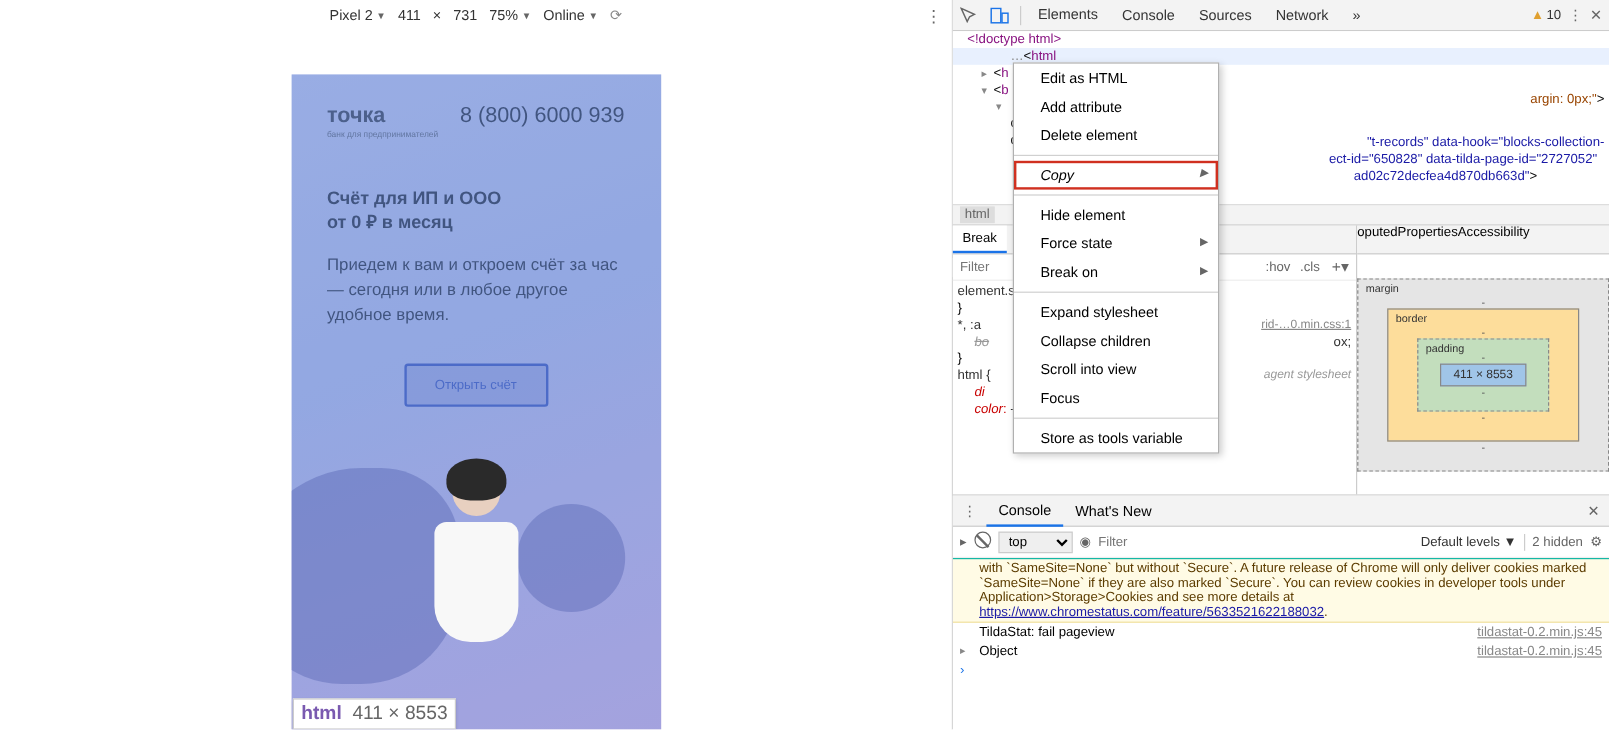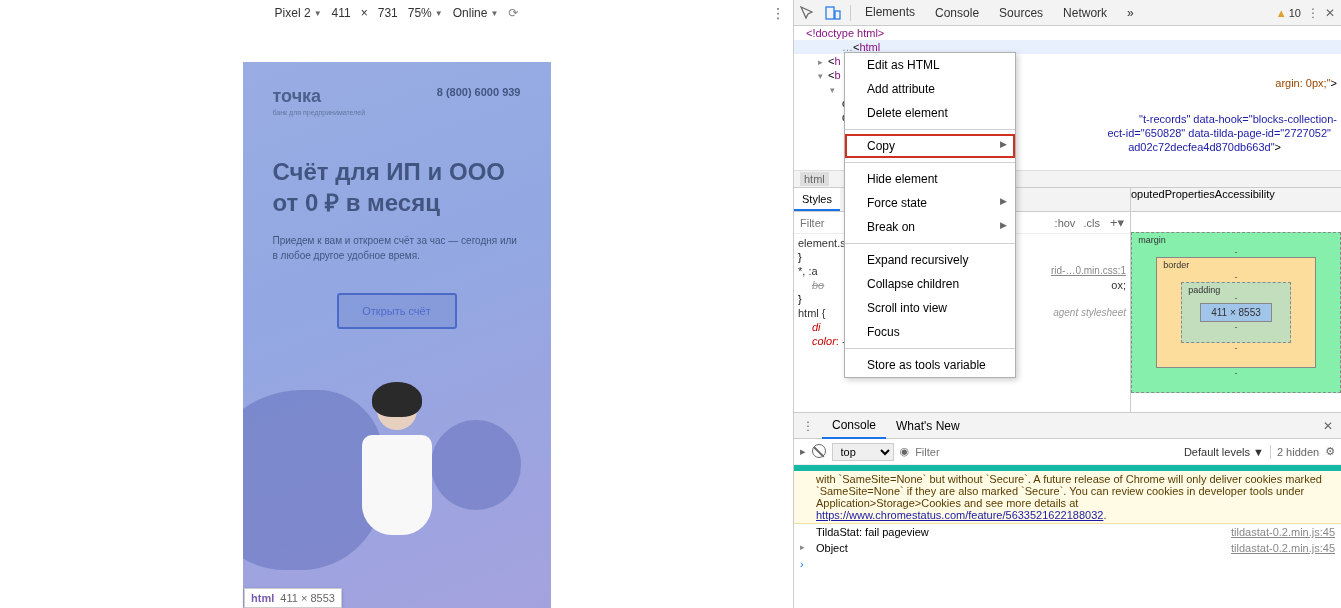--- a/index.html
+++ b/index.html
@@ -10,34 +10,34 @@
 .device-toolbar { height: 26px; display: flex; align-items: center; justify-content: center; gap: 10px; background: #fff; font-size: 12px; color: #333; position: relative; }
 .device-toolbar .item { display: flex; align-items: center; gap: 3px; }
 .dropdown-arrow { font-size: 8px; color: #666; }
 .more-btn { position: absolute; right: 8px; font-size: 14px; color: #666; }
 .device-viewport { flex: 1; background: #fff; display: flex; justify-content: center; overflow: hidden; position: relative; }
 .device-frame-wrap { padding-top: 36px; }
 .device-frame { width: 308px; height: 548px; background: linear-gradient(160deg, #a8b8e8 0%, #9fb0e5 40%, #b8a8e0 100%); position: relative; overflow: hidden; }
 .site-header { display: flex; justify-content: space-between; padding: 24px 30px 10px; }
 .site-logo { color: #3a4a6a; font-size: 18px; font-weight: bold; }
 .site-logo-sub { font-size: 7px; color: #5a6a8a; margin-top: 2px; }
-.site-phone { color: #2a3a5a; font-size: 11px; font-weight: 700; }
-.site-title { color: #2a3a5a; font-size: 24px; font-weight: bold; padding: 30px 30px 5px; line-height: 1.3; }
-.site-subtitle { color: #2a3a5a; font-size: 10px; padding: 10px 30px 20px; line-height: 1.5; }
+.site-phone { color: #2a3a5a; font-size: 18px; font-weight: 400; }
+.site-title { color: #2a3a5a; font-size: 15px; font-weight: bold; padding: 30px 30px 5px; line-height: 1.3; }
+.site-subtitle { color: #2a3a5a; font-size: 14px; padding: 10px 30px 20px; line-height: 1.5; }
 .site-button { margin: 10px auto; display: block; width: 120px; padding: 10px; background: rgba(100,120,200,0.3); border: 2px solid #3a5ac0; color: #3a5ac0; font-size: 11px; text-align: center; border-radius: 3px; }
 .site-image { position: absolute; bottom: 0; left: 0; right: 0; height: 280px; }
 .blob { position: absolute; background: #5060b0; opacity: 0.4; border-radius: 50%; }
 .blob.b1 { width: 180px; height: 180px; left: -40px; bottom: 40px; border-radius: 60% 40% 50% 50%; }
 .blob.b2 { width: 90px; height: 90px; right: 30px; bottom: 100px; }
 .person { position: absolute; bottom: 20px; left: 50%; transform: translateX(-50%); width: 120px; height: 200px; }
 .person-head { width: 40px; height: 40px; background: #e8d0c0; border-radius: 50%; margin: 0 auto; position: relative; }
 .person-hair { position: absolute; top: -8px; left: -5px; width: 50px; height: 35px; background: #2a2a2a; border-radius: 50% 50% 40% 40%; }
 .person-body { width: 70px; height: 100px; background: #f8f8f8; margin: 5px auto 0; border-radius: 10px 10px 30px 30px; }
 .overlay { position: absolute; inset: 0; background: rgba(120,150,220,0.3); }
-.tooltip { position: absolute; bottom: 0; left: 244px; background: #fff; border: 1px solid #ccc; padding: 3px 6px; font-size: 11px; box-shadow: 0 1px 3px rgba(0,0,0,0.2); }
+.tooltip { position: absolute; bottom: 0; left: 244px; background: #fff; border: 1px solid #ccc; padding: 3px 6px; font-size: 16px; box-shadow: 0 1px 3px rgba(0,0,0,0.2); }
 .tooltip b { color: #7a5ab0; }
 
 
 .right-panel { flex: 1; height: 608px; display: flex; flex-direction: column; border-left: 1px solid #ccc; }
 .dt-toolbar { height: 26px; display: flex; align-items: center; background: #f3f3f3; border-bottom: 1px solid #ccc; font-size: 12px; position: relative; }
 .dt-toolbar .icon-btn { width: 26px; height: 26px; display: flex; align-items: center; justify-content: center; color: #666; }
 .dt-toolbar .icon-btn.active { color: #1a73e8; }
 .dt-tabs { display: flex; flex: 1; }
 .dt-tab { padding: 0 10px; height: 32px; display: flex; align-items: center; color: #333; cursor: pointer; }
 .dt-tab.active { border-bottom: 2px solid #1a73e8; }
@@ -54,21 +54,21 @@
 .elem-line .val { color: #1a1aa6; }
 .indent-1 { padding-left: 24px; }
 .indent-2 { padding-left: 36px; }
 .indent-3 { padding-left: 48px; }
 .arrow { color: #888; font-size: 9px; display: inline-block; width: 10px; }
 .ellipsis { color: #888; }
 
 
 .context-menu { position: absolute; left: 844px; top: 52px; width: 172px; background: #fff; border: 1px solid #b0b0b0; box-shadow: 2px 2px 6px rgba(0,0,0,0.2); font-size: 12px; z-index: 100; }
 .ctx-item { padding: 5px 22px; cursor: default; position: relative; }
-.ctx-item.highlighted { outline: 2px solid #d03020; outline-offset: -2px; }
+.ctx-item.highlighted { outline: 2px solid #d03020; outline-offset: -2px; font-style: italic; }
 .ctx-sep { height: 1px; background: #d0d0d0; margin: 4px 0; }
 .ctx-arrow { position: absolute; right: 8px; font-size: 9px; color: #666; }
 
 
 .breadcrumb { height: 18px; background: #f3f3f3; border-top: 1px solid #ddd; border-bottom: 1px solid #ccc; display: flex; align-items: center; font-size: 11px; color: #666; padding: 0 6px; }
 .breadcrumb span.active { background: #ddd; padding: 1px 4px; }
 
 
 .styles-row { display: flex; height: 225px; border-bottom: 1px solid #ccc; }
 .styles-panel { width: 337px; display: flex; flex-direction: column; border-right: 1px solid #ccc; }
@@ -87,21 +87,21 @@
 .prop .pn { font-style: italic; }
 .prop .pv { color: #333; }
 .struck { text-decoration: line-through; color: #999; margin-top: 34px; }
 .rule-src { float: right; color: #888; text-decoration: underline; font-size: 10px; }
 .ua-label { float: right; color: #999; font-style: italic; font-size: 10px; }
 
 
 .boxmodel-panel { flex: 1; display: flex; flex-direction: column; }
 .bm-tabs { height: 24px; display: flex; background: #f3f3f3; border-bottom: 1px solid #ccc; font-size: 11px; }
 .bm-diagram { flex: 1; display: flex; align-items: center; justify-content: center; }
-.bm-margin { background: #86efac; border: 1px dashed #888; padding: 14px 24px; font-size: 9px; color: #333; text-align: center; position: relative; }
+.bm-margin { background: #e5e5e5; border: 1px dashed #888; padding: 14px 24px; font-size: 9px; color: #333; text-align: center; position: relative; }
 .bm-label { position: absolute; top: 2px; left: 6px; font-size: 9px; }
 .bm-border { background: #fddd9b; border: 1px solid #888; padding: 14px 24px; position: relative; }
 .bm-padding { background: #c3debd; border: 1px dashed #888; padding: 10px 18px; position: relative; }
 .bm-content { background: #a0c5e8; border: 1px solid #888; padding: 3px 10px; font-size: 10px; }
 .bm-dash { color: #555; }
 
 
 .console-drawer { flex: 1; display: flex; flex-direction: column; }
 .cd-tabs { height: 26px; display: flex; align-items: center; background: #f3f3f3; border-bottom: 1px solid #ccc; font-size: 12px; }
 .cd-tabs .menu-i { padding: 0 8px; color: #666; }
@@ -109,21 +109,21 @@
 .cd-tabs .cdtab.active { border-bottom: 2px solid #1a73e8; }
 .cd-tabs .close-x { margin-left: auto; padding: 0 8px; color: #666; }
 .cd-toolbar { height: 26px; display: flex; align-items: center; gap: 6px; border-bottom: 1px solid #eee; font-size: 11px; padding: 0 6px; }
 .cd-toolbar select { font-size: 11px; border: 1px solid #ccc; padding: 1px 20px 1px 4px; }
 .cd-toolbar .eye { color: #666; }
 .cd-toolbar input { border: none; font-size: 11px; flex: 1; outline: none; }
 .cd-toolbar .levels { color: #333; }
 .cd-toolbar .hidden-tag { color: #666; }
 .cd-body { flex: 1; font-family: Consolas, monospace; font-size: 11px; overflow: hidden; }
 .cd-msg { display: flex; padding: 2px 6px; }
-.cd-msg.warn { background: #fffbe5; color: #5c3c00; border-top: 6px solid #14b8a6; border-bottom: 1px solid #f0e0a0; }
+.cd-msg.warn { background: #fffbe5; color: #5c3c00; border-top: 1px solid #14b8a6; border-bottom: 1px solid #f0e0a0; }
 .cd-msg .icon { width: 16px; flex-shrink: 0; }
 .cd-msg .text { flex: 1; word-break: break-word; }
 .cd-msg .src { color: #888; text-decoration: underline; margin-left: 8px; white-space: nowrap; }
 .cd-msg a { color: #1a1aa6; text-decoration: underline; }
 .cd-prompt { color: #1a73e8; padding: 2px 6px; }
 .no-icon { width: 14px; height: 14px; border: 1.5px solid #666; border-radius: 50%; position: relative; display: inline-block; }
 .no-icon::after { content:""; position:absolute; width:14px; height:1.5px; background:#666; top:6px; left:-1px; transform: rotate(45deg); }
 </style>
 </head>
 <body>
@@ -228,21 +228,21 @@
     <div class="elem-line" style="position:absolute;right:60px;top:114px"><span class="val">ad02c72decfea4d870db663d"</span>&gt;</div>
   </div>
 
   <div class="breadcrumb">
     <span class="active">html</span>
   </div>
 
   <div class="styles-row">
     <div class="styles-panel">
       <div class="styles-tabs">
-        <div class="stab active">Styles</div>
+        <div class="stab active">Break</div>
       </div>
       <div class="styles-filter-row">
         <input placeholder="Filter" style="">
         <span class="hov">:hov</span>
         <span class="cls">.cls</span>
         <span class="plus">+▾</span>
       </div>
       <div class="styles-rules">
         <div class="rule-line"><span class="selector">element.style {</span></div>
         <div class="rule-line">}</div>
@@ -317,19 +317,19 @@
   <div class="ctx-item">Edit as HTML</div>
   <div class="ctx-item">Add attribute</div>
   <div class="ctx-item">Delete element</div>
   <div class="ctx-sep"></div>
   <div class="ctx-item highlighted"><span>Copy</span><span class="ctx-arrow">▶</span></div>
   <div class="ctx-sep"></div>
   <div class="ctx-item">Hide element</div>
   <div class="ctx-item"><span>Force state</span><span class="ctx-arrow">▶</span></div>
   <div class="ctx-item"><span>Break on</span><span class="ctx-arrow">▶</span></div>
   <div class="ctx-sep"></div>
-  <div class="ctx-item">Expand recursively</div>
+  <div class="ctx-item">Expand stylesheet</div>
   <div class="ctx-item">Collapse children</div>
   <div class="ctx-item">Scroll into view</div>
   <div class="ctx-item">Focus</div>
   <div class="ctx-sep"></div>
   <div class="ctx-item">Store as tools variable</div>
 </div>
 
 </body></html>

